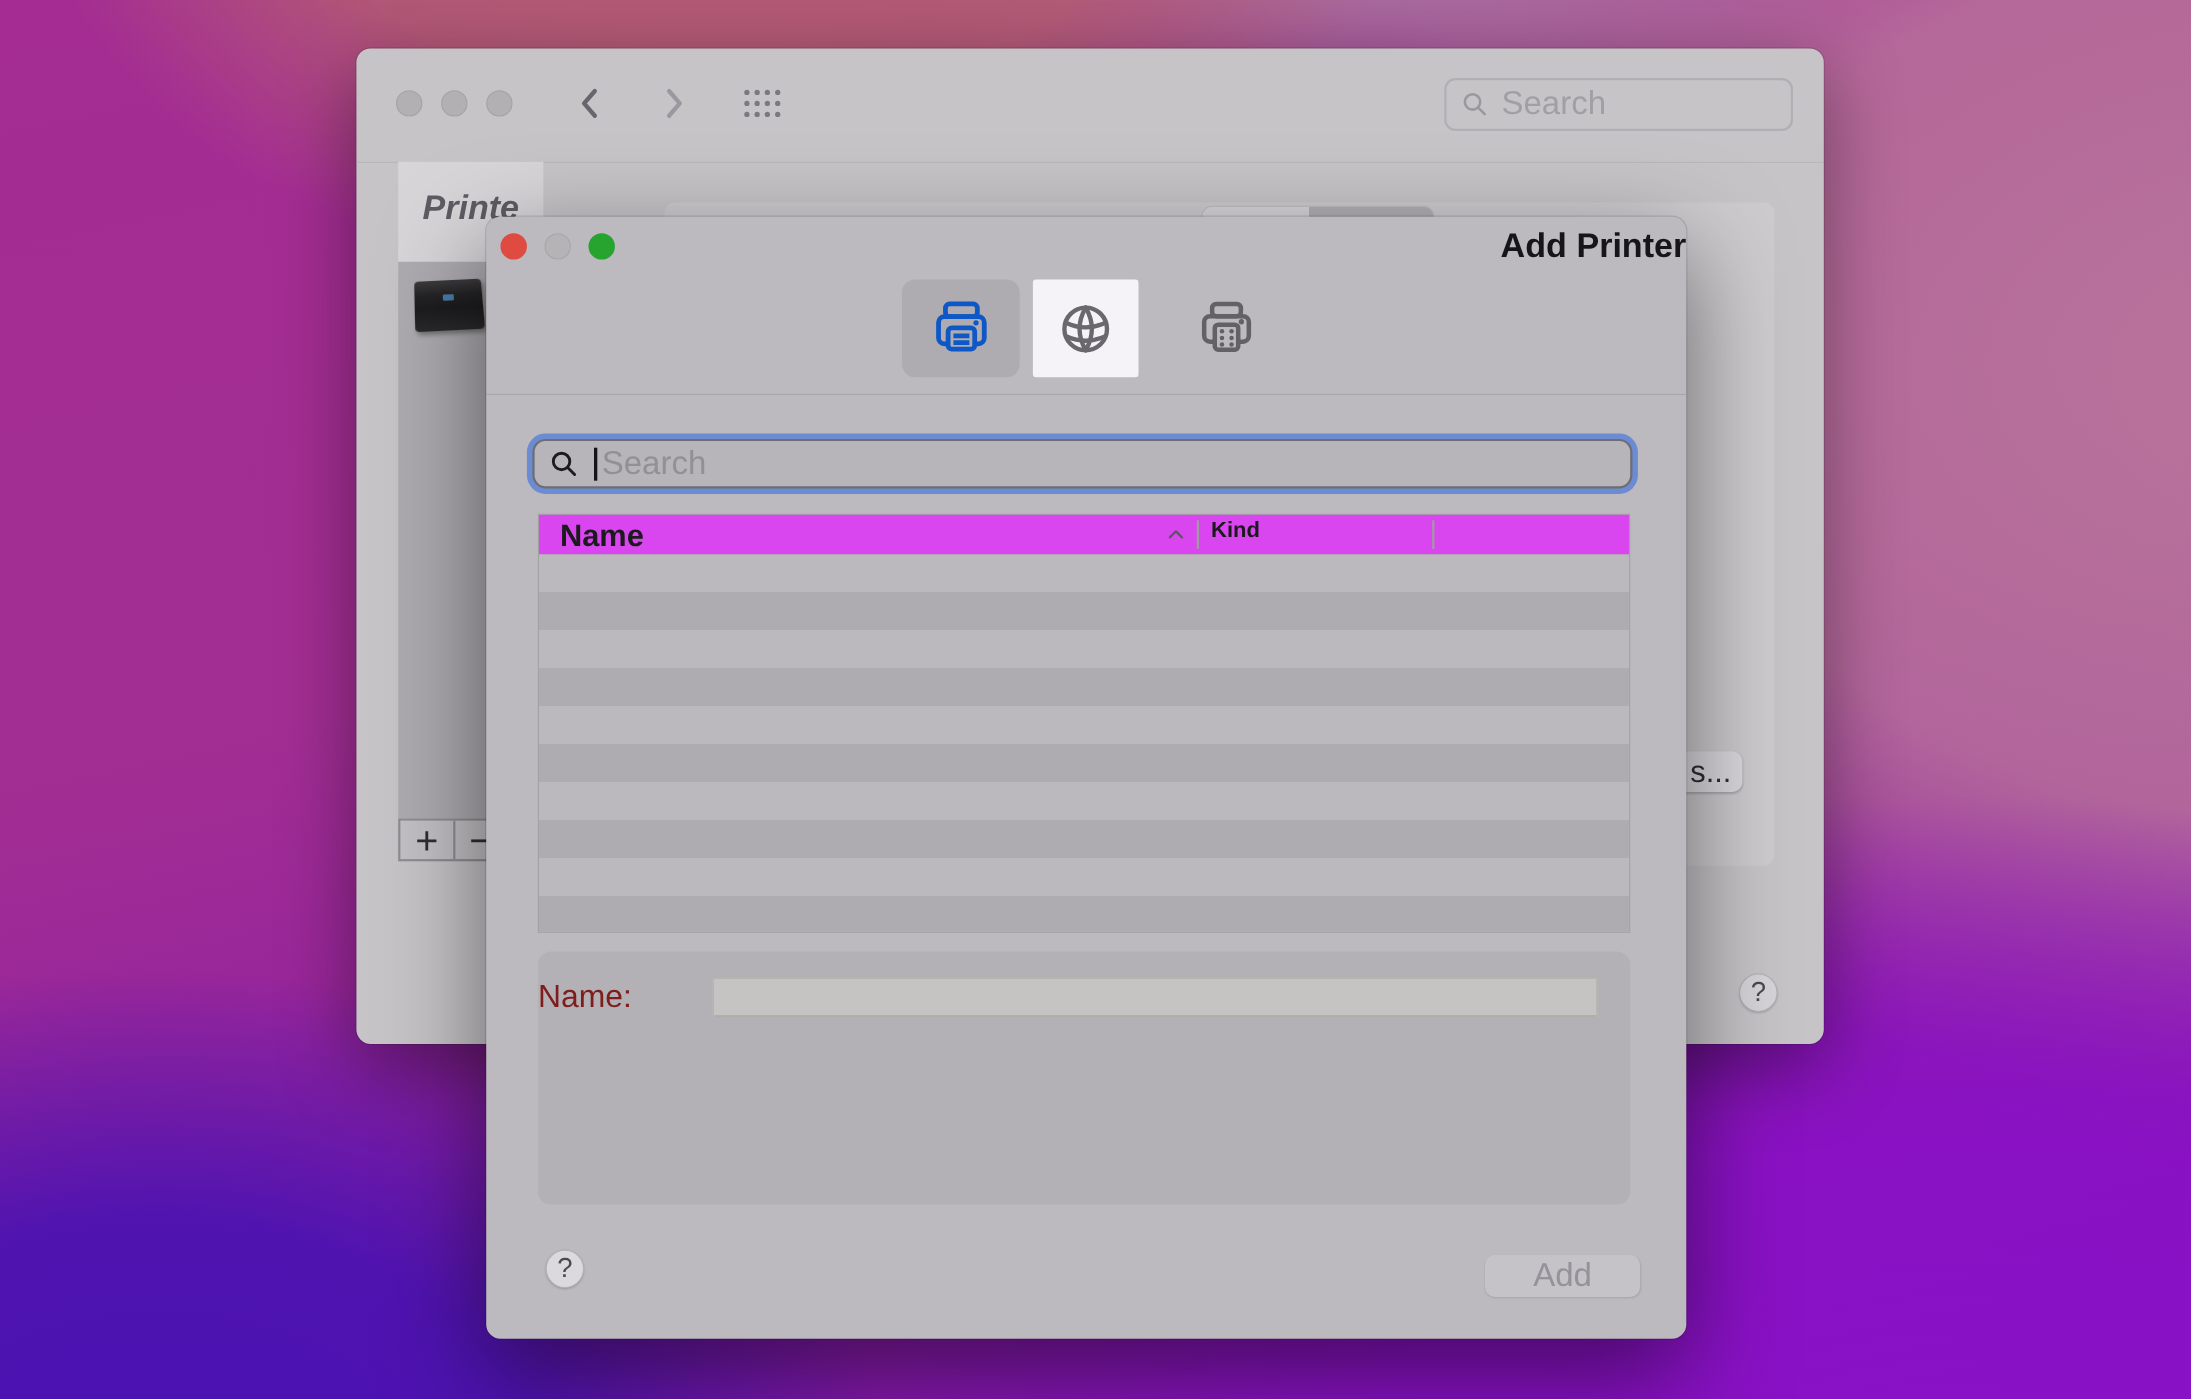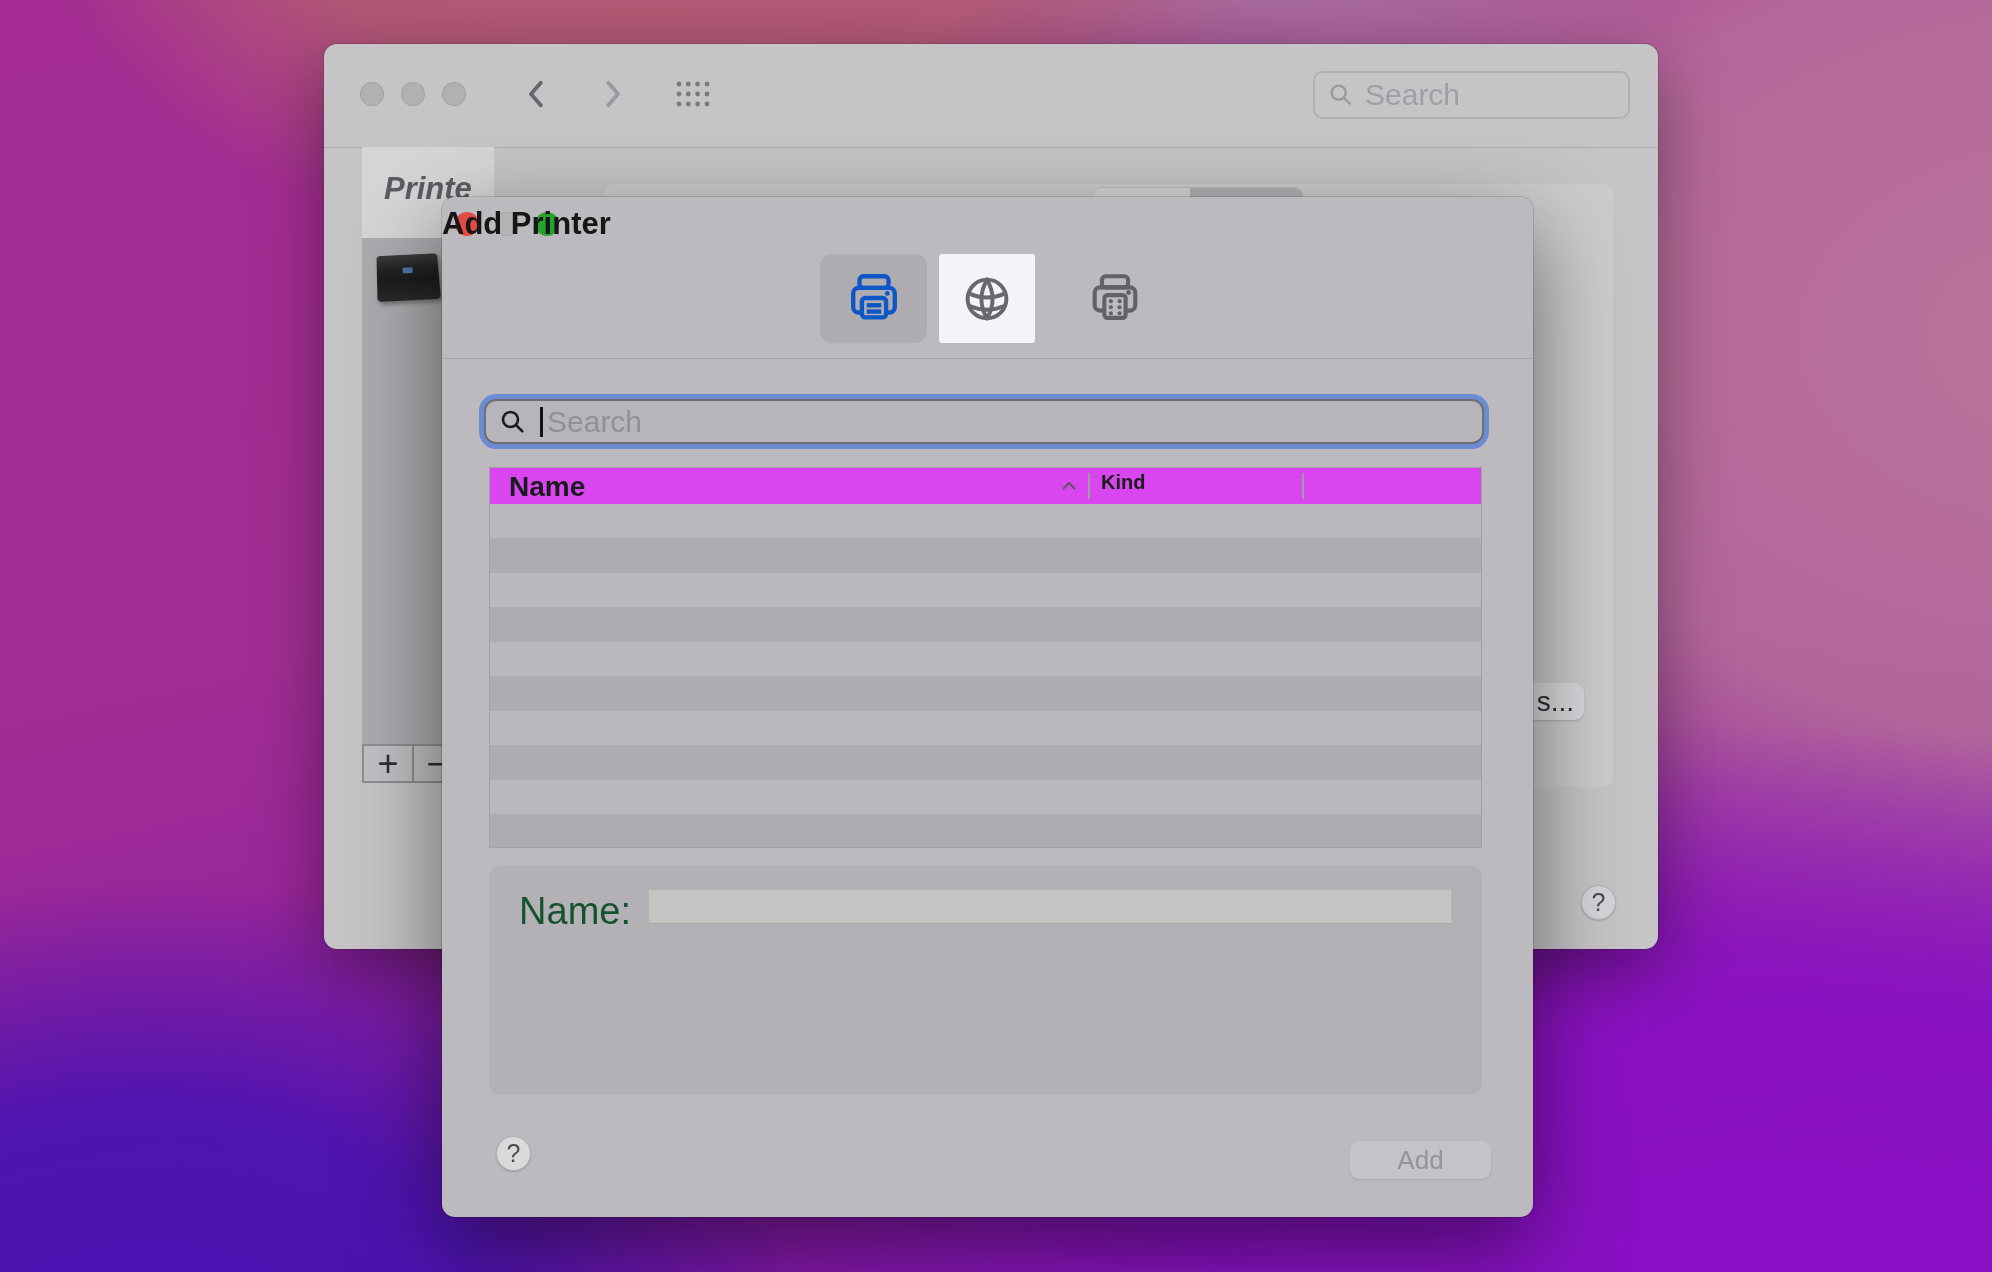--- a/index.html
+++ b/index.html
@@ -115,21 +115,21 @@
   }
   .dialog .header{
     position:absolute;left:0;top:0;right:0;height:161px;
     border-bottom:1px solid #a6a4a8;border-radius:13px 13px 0 0;
   }
   .dialog .lights{position:absolute;left:13px;top:15px;display:flex;gap:16px;}
   .l-red{background:#e04b41;}
   .l-gray{background:#b6b3b7;box-shadow:inset 0 0 0 1px rgba(0,0,0,.08);}
   .l-green{background:#27a430;}
   .dlg-title{
-    position:absolute;left:0;right:0;top:9px;text-align:left;
+    position:absolute;left:0;right:0;top:9px;text-align:right;
     font-size:31px;font-weight:bold;color:#161618;
   }
   .tool-tile{
     position:absolute;top:57px;height:89px;display:flex;align-items:center;justify-content:center;
   }
   .tile-default{left:378px;width:107px;background:#aeacb0;border-radius:12px;}
   .tile-ip{left:497px;width:96px;background:#f5f3f7;border-radius:3px;}
   .tile-windows{left:625px;width:96px;}
   .tool-tile svg{display:block;}
 
@@ -160,40 +160,40 @@
     position:absolute;left:0;top:36px;right:0;bottom:0;
     background:repeating-linear-gradient(180deg,#bbb9bd 0 34.5px,#aeacb1 34.5px 69px);
   }
 
   .form-panel{
     position:absolute;left:47px;top:668px;width:993px;height:230px;
     background:#b3b1b5;border-radius:12px;
   }
   .frow{position:absolute;left:0;right:0;height:36px;}
   .flabel{
-    position:absolute;left:0;width:142px;text-align:right;
-    font-size:38px;color:#14532d;top:1px;
+    position:absolute;left:0;width:142px;
+    font-size:29px;color:#7f1d1d;top:1px;
   }
   .ffield{
     position:absolute;left:159px;width:804px;height:36px;
     background:#c5c4c2;box-shadow:inset 0 0 0 1px #b6b4b0, inset 0 -2px 0 #aaa8a4;
   }
   .fpopup{
     position:absolute;left:159px;width:804px;height:38px;
     background:#c0bec2;border-radius:13px;box-shadow:0 1px 1px rgba(0,0,0,.12);
   }
   .popchev{position:absolute;right:10px;top:5px;width:26px;height:28px;}
 
   .dlg-help{position:absolute;left:54px;top:939px;}
   .dlg-help .help-circle{background:#dbd9dc;}
   .add-btn{
     position:absolute;left:908px;top:944px;width:141px;height:38px;
     background:#c5c3c7;border-radius:9px;
     display:flex;align-items:center;justify-content:center;
-    font-size:26px;color:#94929a;
+    font-size:30px;color:#94929a;
     box-shadow:0 1px 2px rgba(0,0,0,.12);
   }
 </style>
 </head>
 <body>
 
 <div class="wallpaper"></div>
 
 <div class="win bgwin">
   <div class="titlebar">

